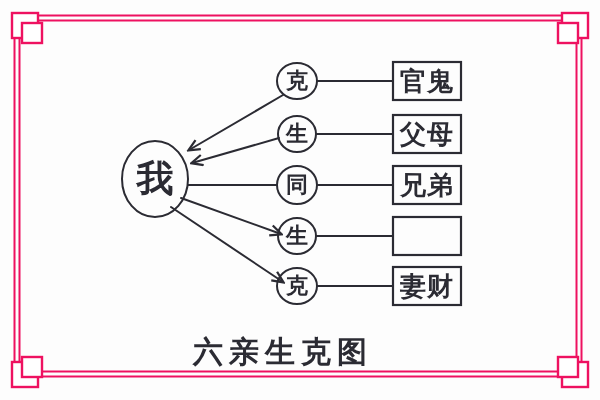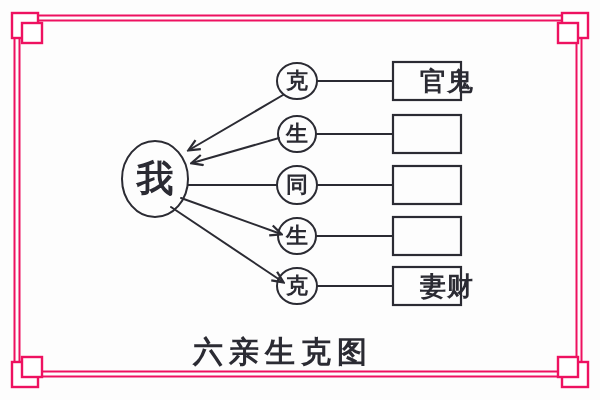--- a/index.html
+++ b/index.html
@@ -29,21 +29,20 @@
     font-size: 37px; font-weight: bold;
   }
   .relation-label {
     left: 277px; width: 40px; height: 38px;
     font-size: 22px; font-weight: bold;
   }
   .box-label {
     left: 393px; width: 68px; height: 38px;
     font-size: 26px; font-weight: bold;
     letter-spacing: 1px;
-    margin-left: 20px;
   }
   .row-y-0 { top: 62px; }
   .row-y-1 { top: 115px; }
   .row-y-2 { top: 166px; }
   .row-y-3 { top: 217px; }
   .row-y-4 { top: 267px; }
   .caption {
     left: 180px; top: 331px; width: 200px; height: 42px;
     font-size: 30px; font-weight: bold;
     letter-spacing: 6px;
@@ -123,16 +122,18 @@
 
   <div class="label ego-label">我</div>
 
   <div class="label relation-label row-y-0">克</div>
   <div class="label relation-label row-y-1">生</div>
   <div class="label relation-label row-y-2">同</div>
   <div class="label relation-label row-y-3">生</div>
   <div class="label relation-label row-y-4">克</div>
 
   <div class="label box-label row-y-0">官鬼</div>
+  <div class="label box-label row-y-1">父母</div>
+  <div class="label box-label row-y-2">兄弟</div>
   <div class="label box-label row-y-4">妻财</div>
 
   <div class="label caption">六亲生克图</div>
 </div>
 
 </body></html>

